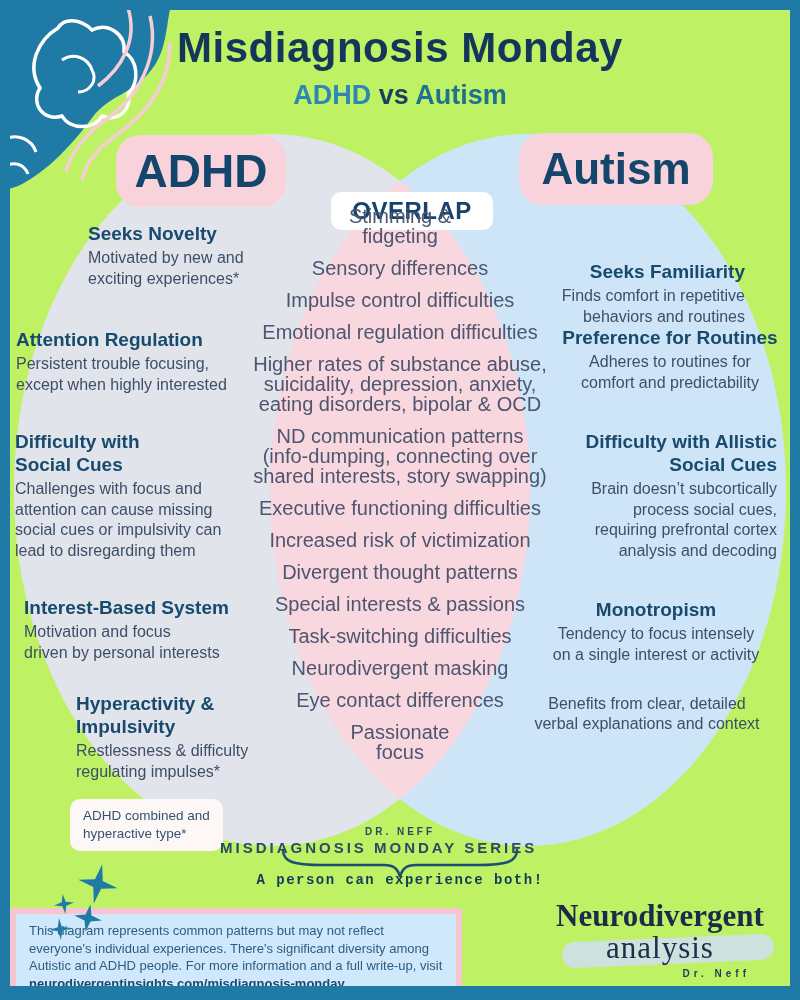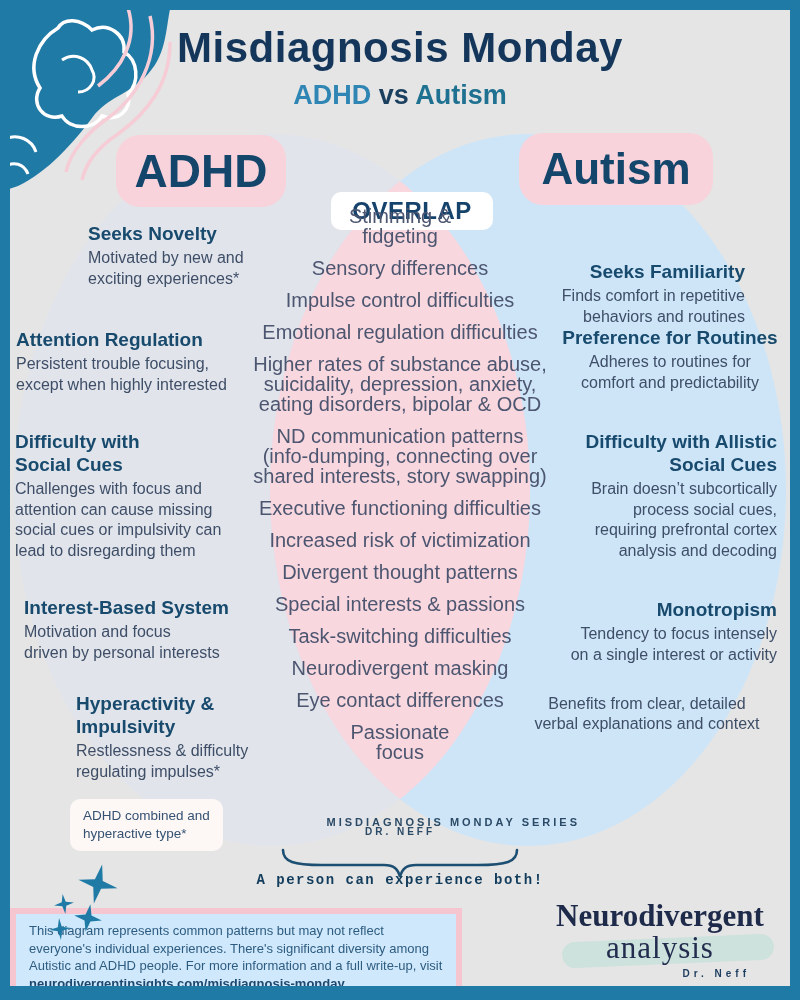--- a/index.html
+++ b/index.html
@@ -1,18 +1,18 @@
 <!DOCTYPE html>
 <html><head>
 <meta charset="utf-8">
 <style>
   * { margin:0; padding:0; box-sizing:border-box; }
   html,body { width:800px; height:1000px; }
   body { font-family:"Liberation Sans", sans-serif; background:#1F7AA6; }
-  #page { position:relative; width:800px; height:1000px; background:#e5e5e5; overflow:hidden;padding-left:24px; }
+  #page { position:relative; width:800px; height:1000px; background:#bef264; overflow:hidden;padding-left:24px; }
   .frame { position:absolute; inset:0; border:10px solid #1F7AA6; border-bottom-width:14px; pointer-events:none; z-index:60; }
 
   .abs { position:absolute; }
 
   
   .title { left:0; top:24px; width:800px; text-align:center; font-size:42px; font-weight:bold; color:#14365A; letter-spacing:0.5px; }
   .subtitle { left:0; top:80px; width:800px; text-align:center; font-size:27px; font-weight:bold; }
   .sub-adhd { color:#2F86B4; } .sub-vs { color:#1B3F5F; } .sub-autism { color:#1F7191; }
 
   
@@ -29,33 +29,33 @@
   .blk h3 { font-size:19px; line-height:1.22; color:#174A6D; margin-bottom:3px; white-space:pre-line; font-weight:bold; }
   .blk p { font-size:16px; line-height:1.28; color:#3E4E67; white-space:pre-line; }
   .b-adhd-1 { left:88px;  top:222px; width:200px; }
   .b-adhd-2 { left:16px;  top:328px; width:240px; }
   .b-adhd-3 { left:15px;  top:430px; width:240px; }
   .b-adhd-4 { left:24px;  top:596px; width:240px; }
   .b-adhd-5 { left:76px;  top:692px; width:210px; }
   .b-aut-1 { left:515px; top:228px; width:230px; text-align:right;margin-top:32px; }
   .b-aut-2 { left:550px; top:326px; width:240px; text-align:center; }
   .b-aut-3 { left:543px; top:430px; width:234px; text-align:right; }
-  .b-aut-4 { left:535px; top:598px; width:242px; text-align:right; }
+  .b-aut-4 { left:535px; top:598px; width:242px; text-align:center; }
   .b-aut-5 { left:518px; top:694px; width:258px; text-align:center; }
 
   .chip { left:70px; top:799px; background:#FDF7F6; border-radius:10px; padding:8px 13px;
           font-size:13.5px; line-height:1.35; color:#355273; white-space:pre-line; z-index:3; }
 
   
   .ov-list { left:252px; top:206px; width:296px; text-align:center; z-index:3; }
   .ov-item { font-size:20px; line-height:20px; color:#4D5670; margin-bottom:12px; white-space:pre-line; }
 
   
   .series-1 { left:250px; top:826px; width:300px; text-align:center; font-size:10px; font-weight:bold; letter-spacing:3px; color:#2B4A66; z-index:3; }
-  .series-2 { left:220px; top:816px; width:360px; text-align:right; font-size:11px; font-weight:bold; letter-spacing:3px; color:#2B4A66; z-index:3; }
+  .series-2 { left:220px; top:839px; width:360px; text-align:left; font-size:15px; font-weight:bold; letter-spacing:3px; color:#2B4A66; z-index:3; }
   .brace { left:278px; top:846px; z-index:3; }
   .tagline { left:200px; top:872px; width:400px; text-align:center; font-family:"Liberation Mono", monospace;
              font-size:14px; font-weight:bold; letter-spacing:1.5px; color:#123C5C; z-index:3; }
 
   
   .disclaimer { left:10px; top:908px; width:452px; background:#CFE8FB; border:6px solid #F6C6D0;
                 padding:8px 13px; z-index:4; }
   .disclaimer .txt { font-size:13px; line-height:1.35; color:#2E5C80; }
   .disclaimer .link { display:inline-block; font-weight:bold; text-decoration:underline; color:#1C486F; cursor:pointer; }
 

